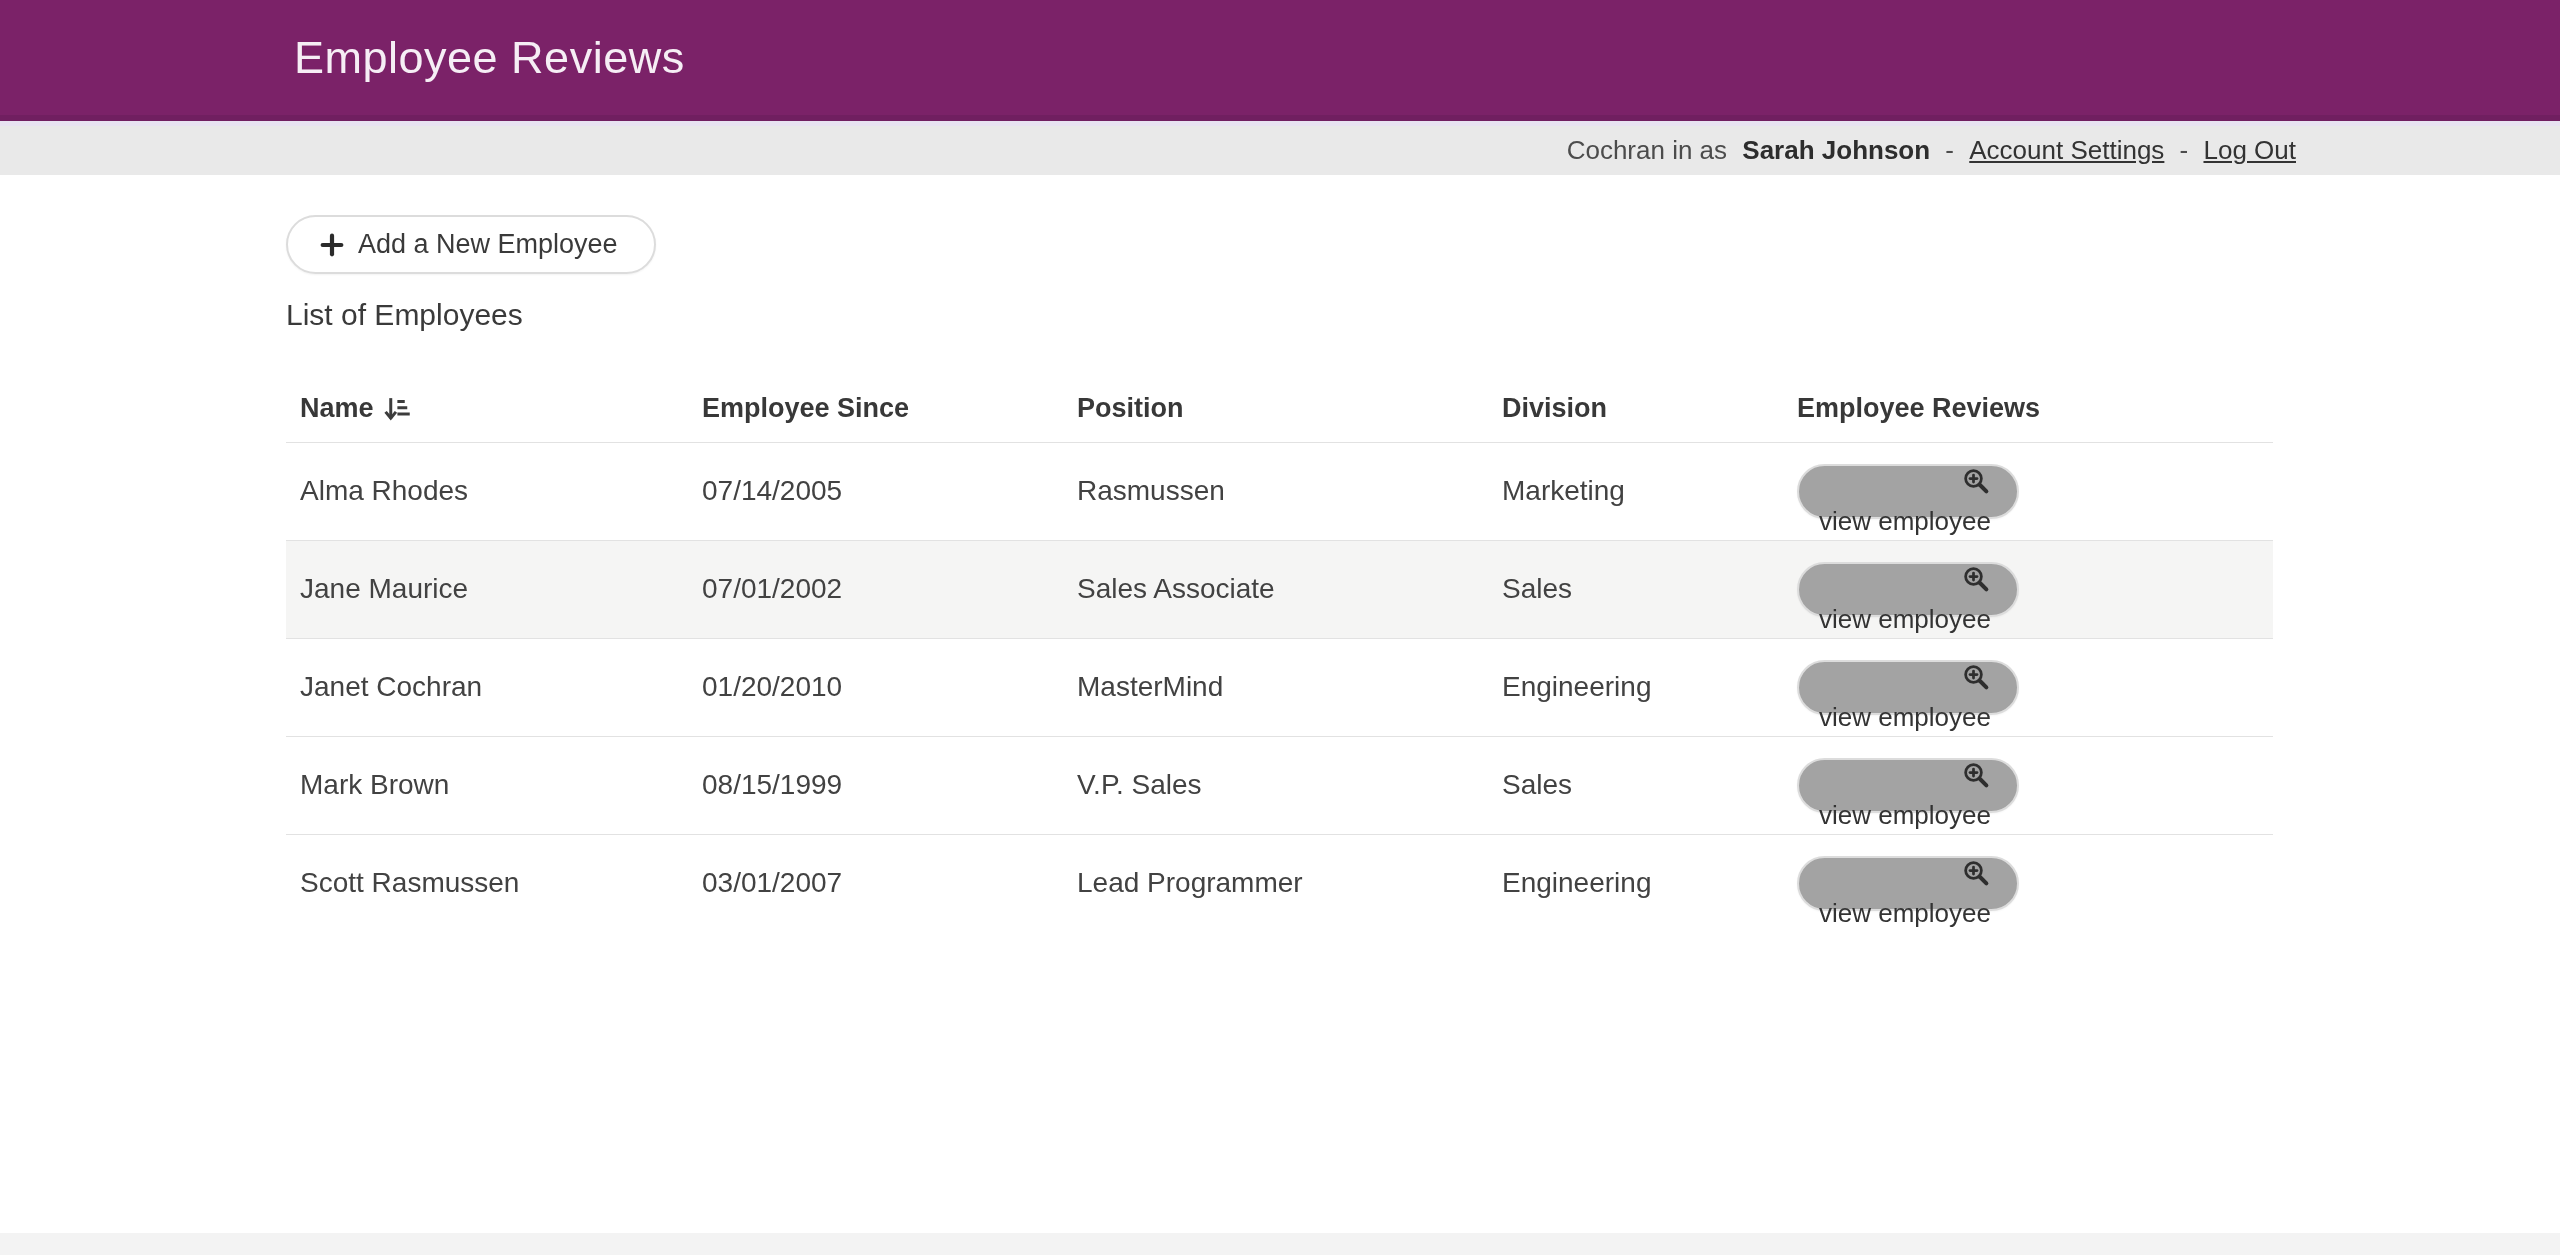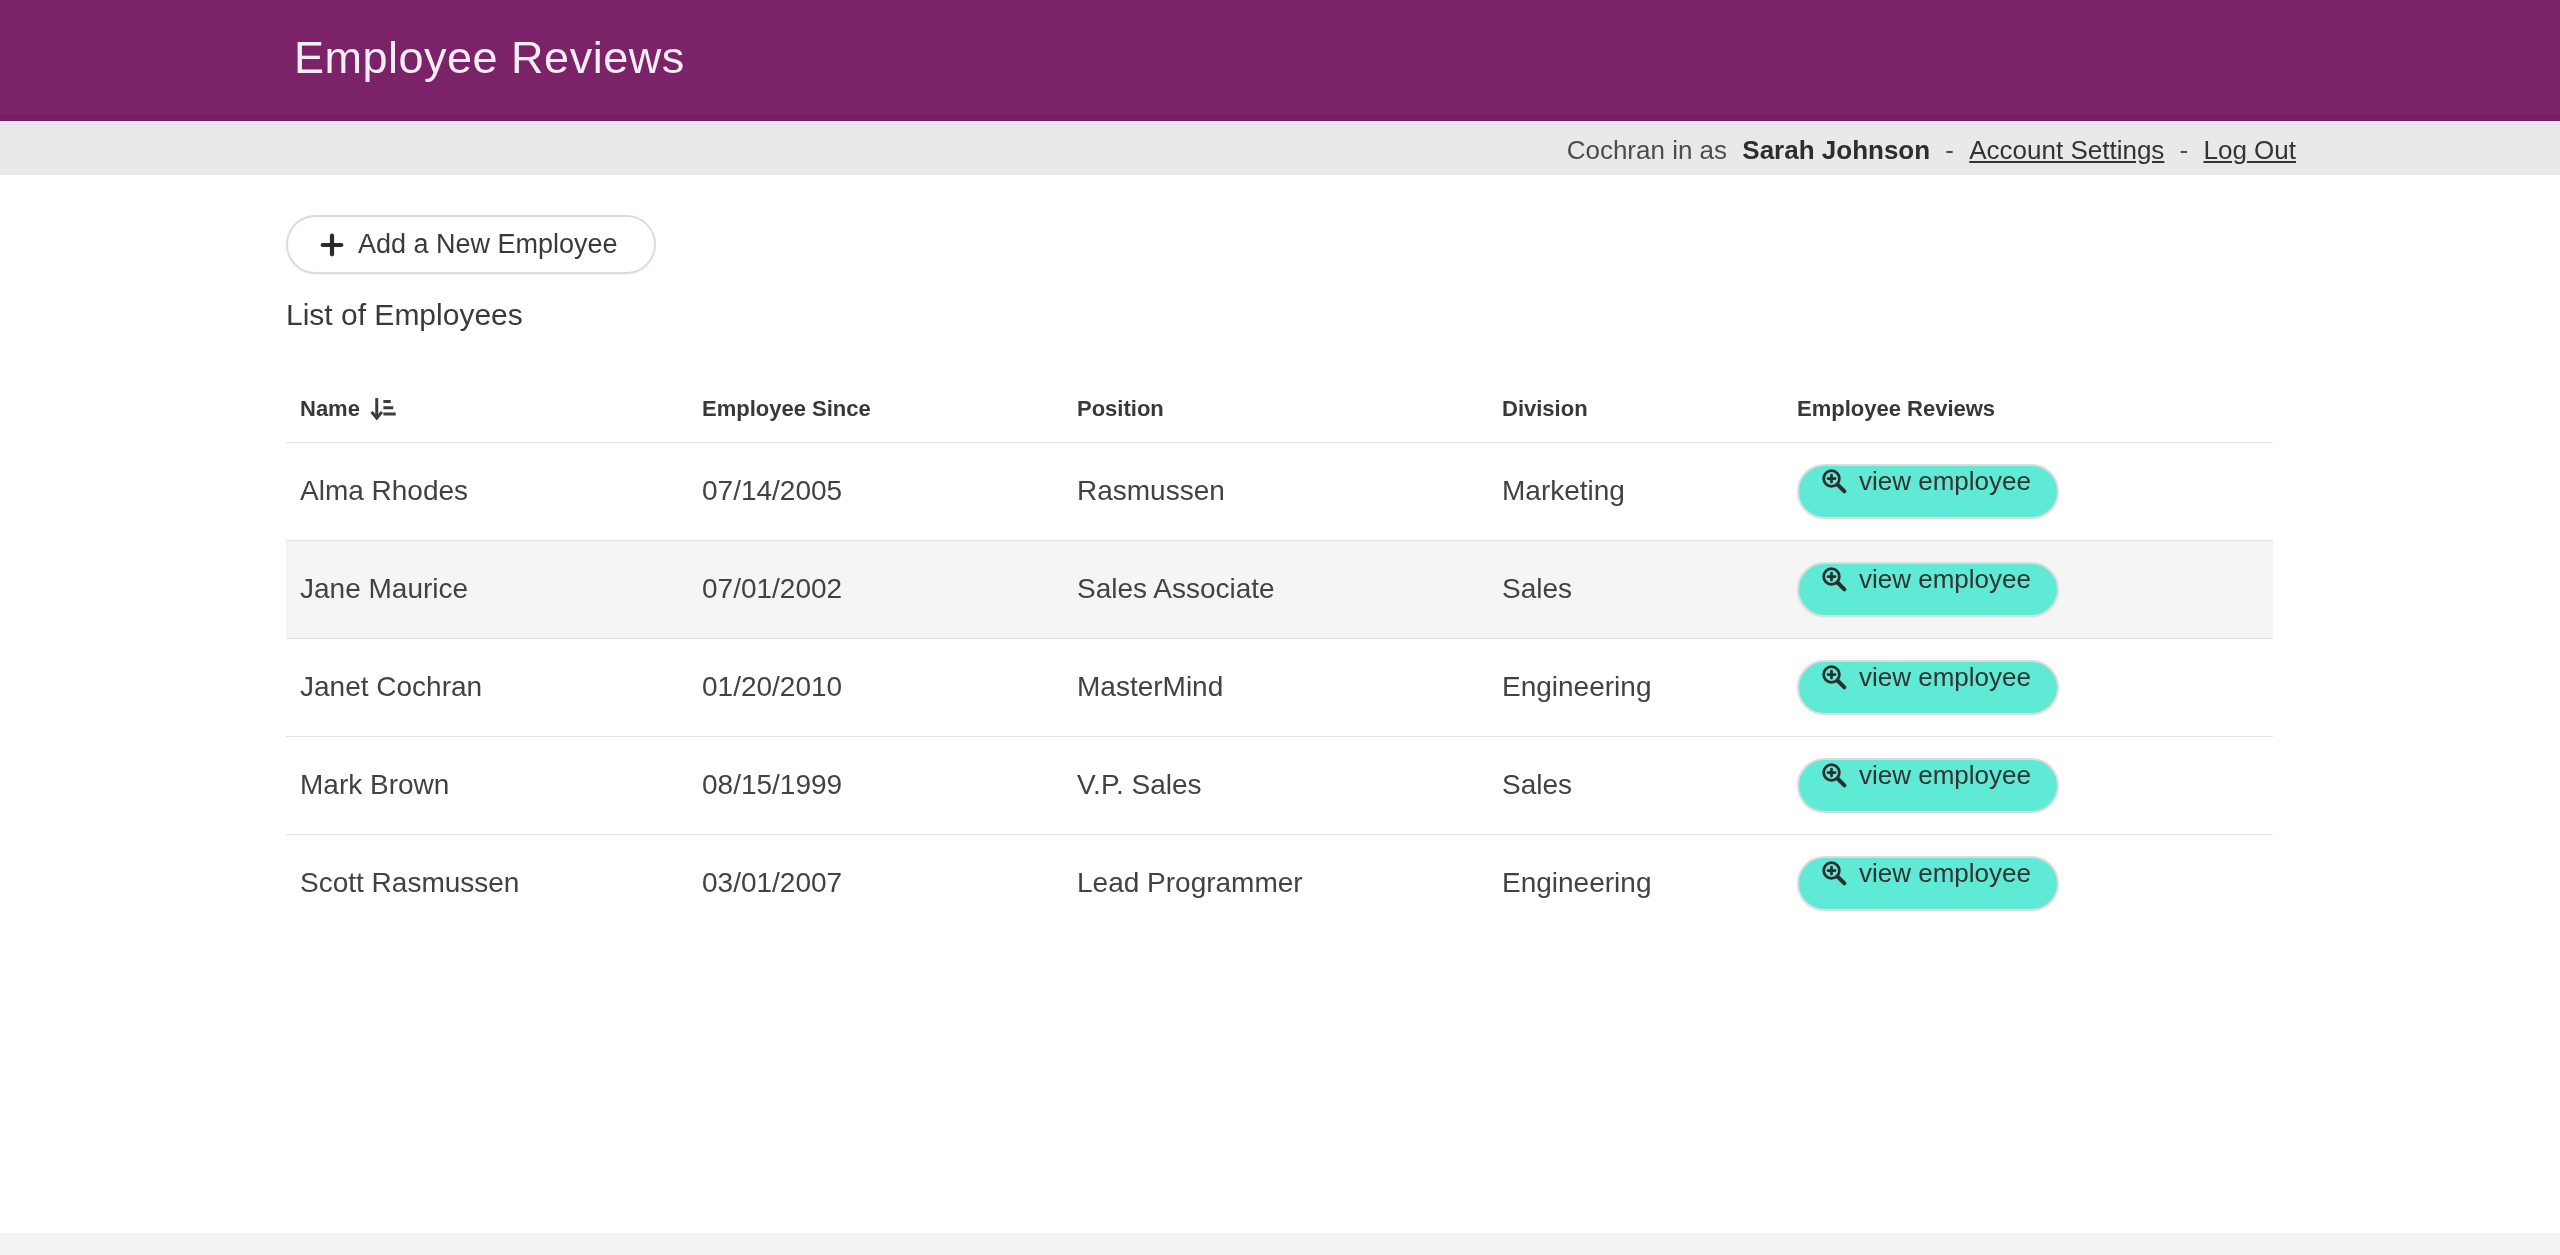--- a/index.html
+++ b/index.html
@@ -79,50 +79,51 @@
   table.emp-table {
     margin-top: 44px;
     border-collapse: collapse;
     width: 1987px;
     table-layout: fixed;
   }
   .emp-table th {
     height: 66px;
     text-align: left;
     vertical-align: middle;
-    font-size: 22px;
+    font-size: 27px;
     font-weight: 600;
     color: #383838;
     padding: 0 0 0 14px;
   }
   .emp-table th .th-inner { display: inline-flex; align-items: center; gap: 8px; }
   .emp-table td {
     height: 98px;
     vertical-align: middle;
     font-size: 28px;
     color: #424242;
     padding: 0 0 0 14px;
     border-top: 1px solid #e2e2e2;
   }
   .emp-table tbody tr.striped { background: #f5f5f4; }
 
   .view-btn {
     display: inline-flex;
-    align-items: flex-start;
+    align-items: flex-end;
     gap: 10px;
     height: 55px;
     padding: 0 26px 0 20px;
-    background: #5eead4;
+    background: #a3a3a3;
     border: 2px solid #dcdcdc;
     border-radius: 28px;
     font-family: "Liberation Sans", sans-serif;
     font-size: 26px;
     color: #333333;
     cursor: pointer;
     box-shadow: 0 1px 2px rgba(0,0,0,0.04);
+    flex-direction: column;
   }
 
   .icon-svg { display: block; }
 
   
   .footer-strip {
     position: absolute;
     left: 0; right: 0; bottom: 0;
     height: 22px;
     background: #f3f3f3;

